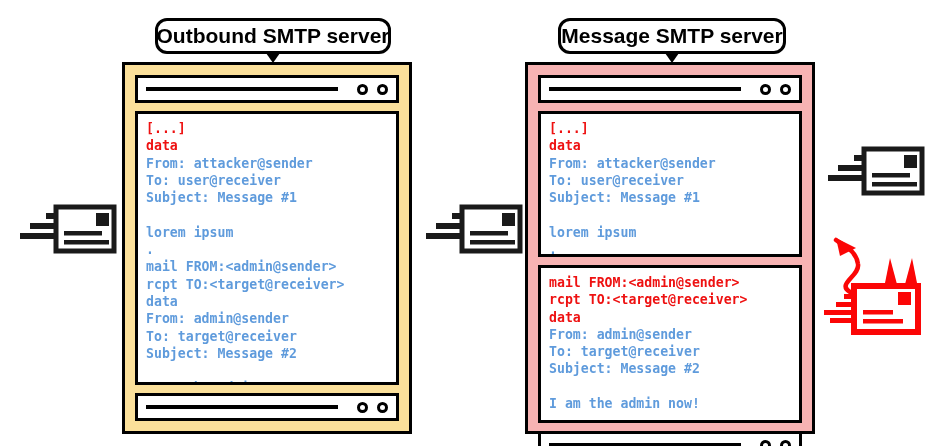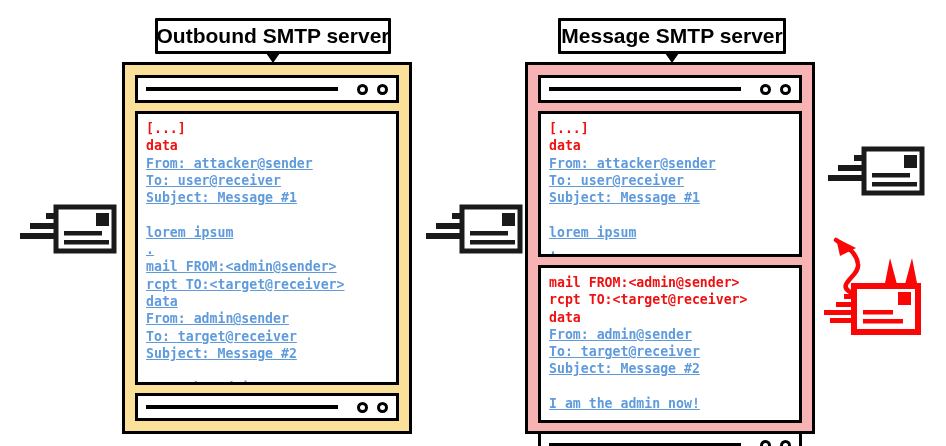--- a/index.html
+++ b/index.html
@@ -12,21 +12,21 @@
     height: 446px;
     position: relative;
     font-family: "Liberation Sans", sans-serif;
     overflow: hidden;
   }
 
   
   .title-box {
     position: absolute;
     border: 3px solid #000;
-    border-radius: 1px;
+    border-radius: 12px;
     background: #ffffff;
     font-family: "Liberation Sans", sans-serif;
     font-weight: bold;
     font-size: 21px;
     color: #000;
     display: flex;
     align-items: center;
     justify-content: center;
     white-space: nowrap;
     letter-spacing: 0px;
@@ -105,21 +105,21 @@
     font-weight: bold;
     overflow: hidden;
     flex: 0 0 auto;
   }
   #terminal-outbound { flex: 1 1 auto; }
   #terminal-inbound-1 { height: 146px; }
   #terminal-inbound-2 { height: 158px; }
 
   .line { white-space: pre; }
   .c-red  { color: #ee1111; }
-  .c-blue { color: #5f9bdc; text-decoration: underline; }
+  .c-blue { color: #5f9bdc; }
   .c-blank { color: transparent; }
 
   
   .envelope {
     position: absolute;
   }
   .env-black { color: #1a1a1a; }
   .env-red   { color: #fb0606; }
 </style>
 </head>

